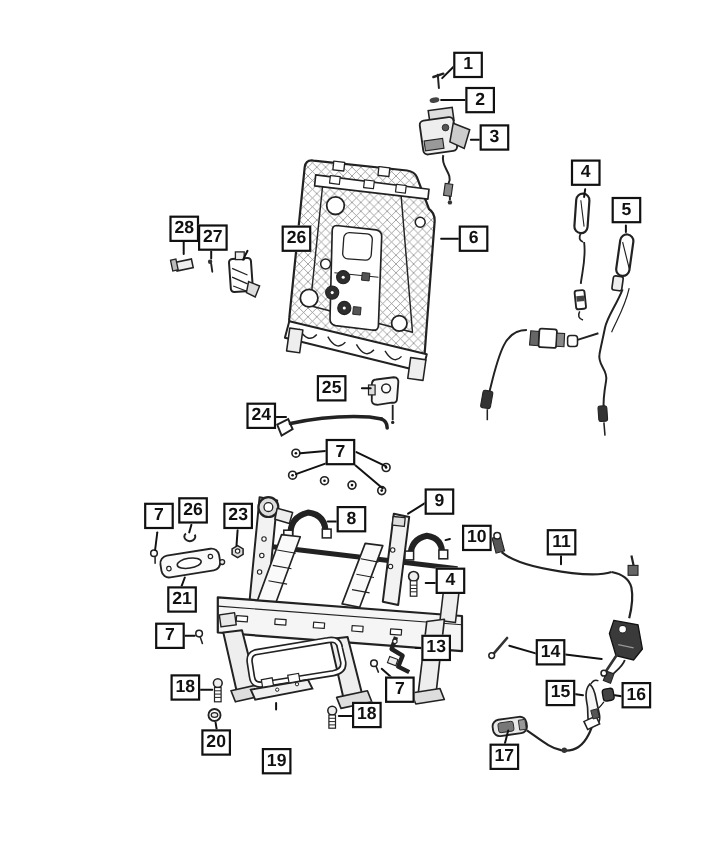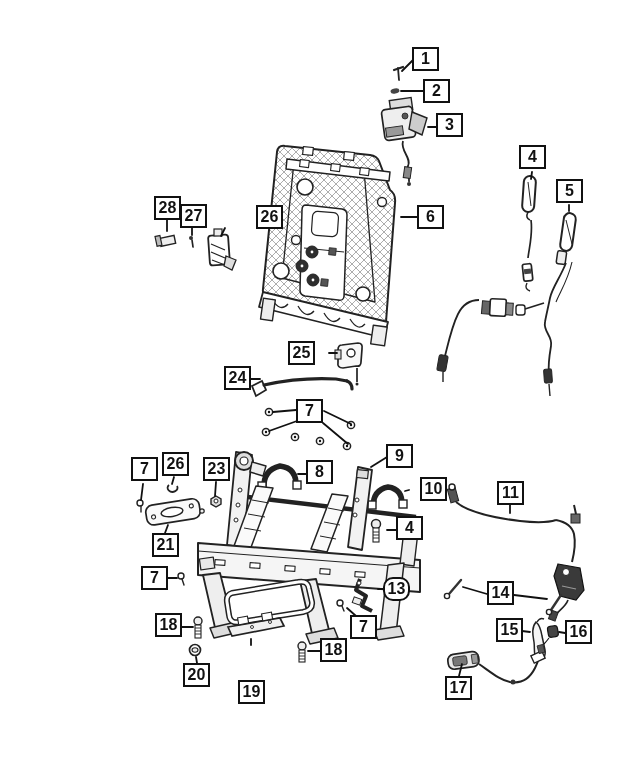--- a/index.html
+++ b/index.html
@@ -382,21 +382,21 @@
   <div class="callout" style="left:162px;top:452px;">26</div>
   <div class="callout" style="left:131px;top:457px;">7</div>
   <div class="callout" style="left:203px;top:457px;">23</div>
   <div class="callout" style="left:386px;top:444px;">9</div>
   <div class="callout" style="left:306px;top:460px;">8</div>
   <div class="callout" style="left:409px;top:477px;margin-left:11px;">10</div>
   <div class="callout" style="left:497px;top:481px;">11</div>
   <div class="callout" style="left:396px;top:516px;">4</div>
   <div class="callout" style="left:152px;top:533px;">21</div>
   <div class="callout" style="left:141px;top:566px;">7</div>
-  <div class="callout" style="left:383px;top:577px;border-radius:10px;">13</div>
+  <div class="callout" style="left:383px;top:577px;">13</div>
   <div class="callout" style="left:487px;top:581px;">14</div>
   <div class="callout" style="left:155px;top:613px;">18</div>
   <div class="callout" style="left:350px;top:615px;">7</div>
   <div class="callout" style="left:496px;top:618px;">15</div>
   <div class="callout" style="left:565px;top:620px;">16</div>
   <div class="callout" style="left:320px;top:638px;">18</div>
   <div class="callout" style="left:238px;top:680px;">19</div>
   <div class="callout" style="left:183px;top:663px;">20</div>
   <div class="callout" style="left:445px;top:676px;">17</div>
 

